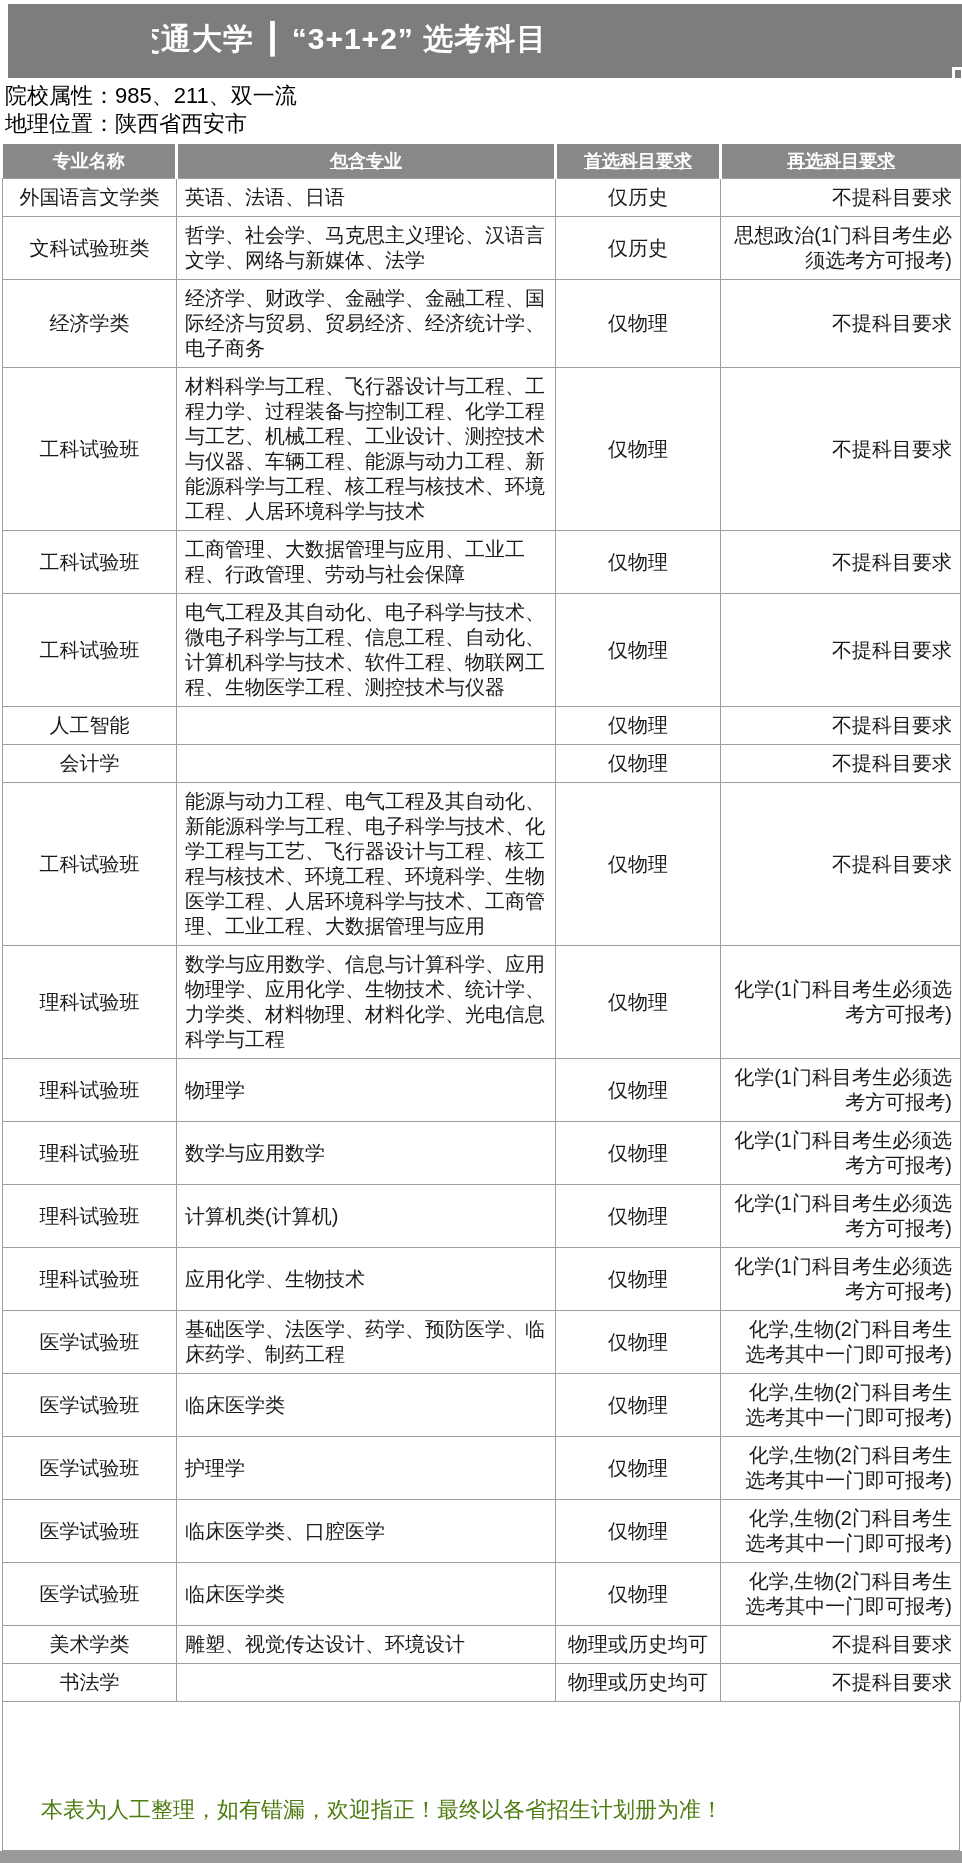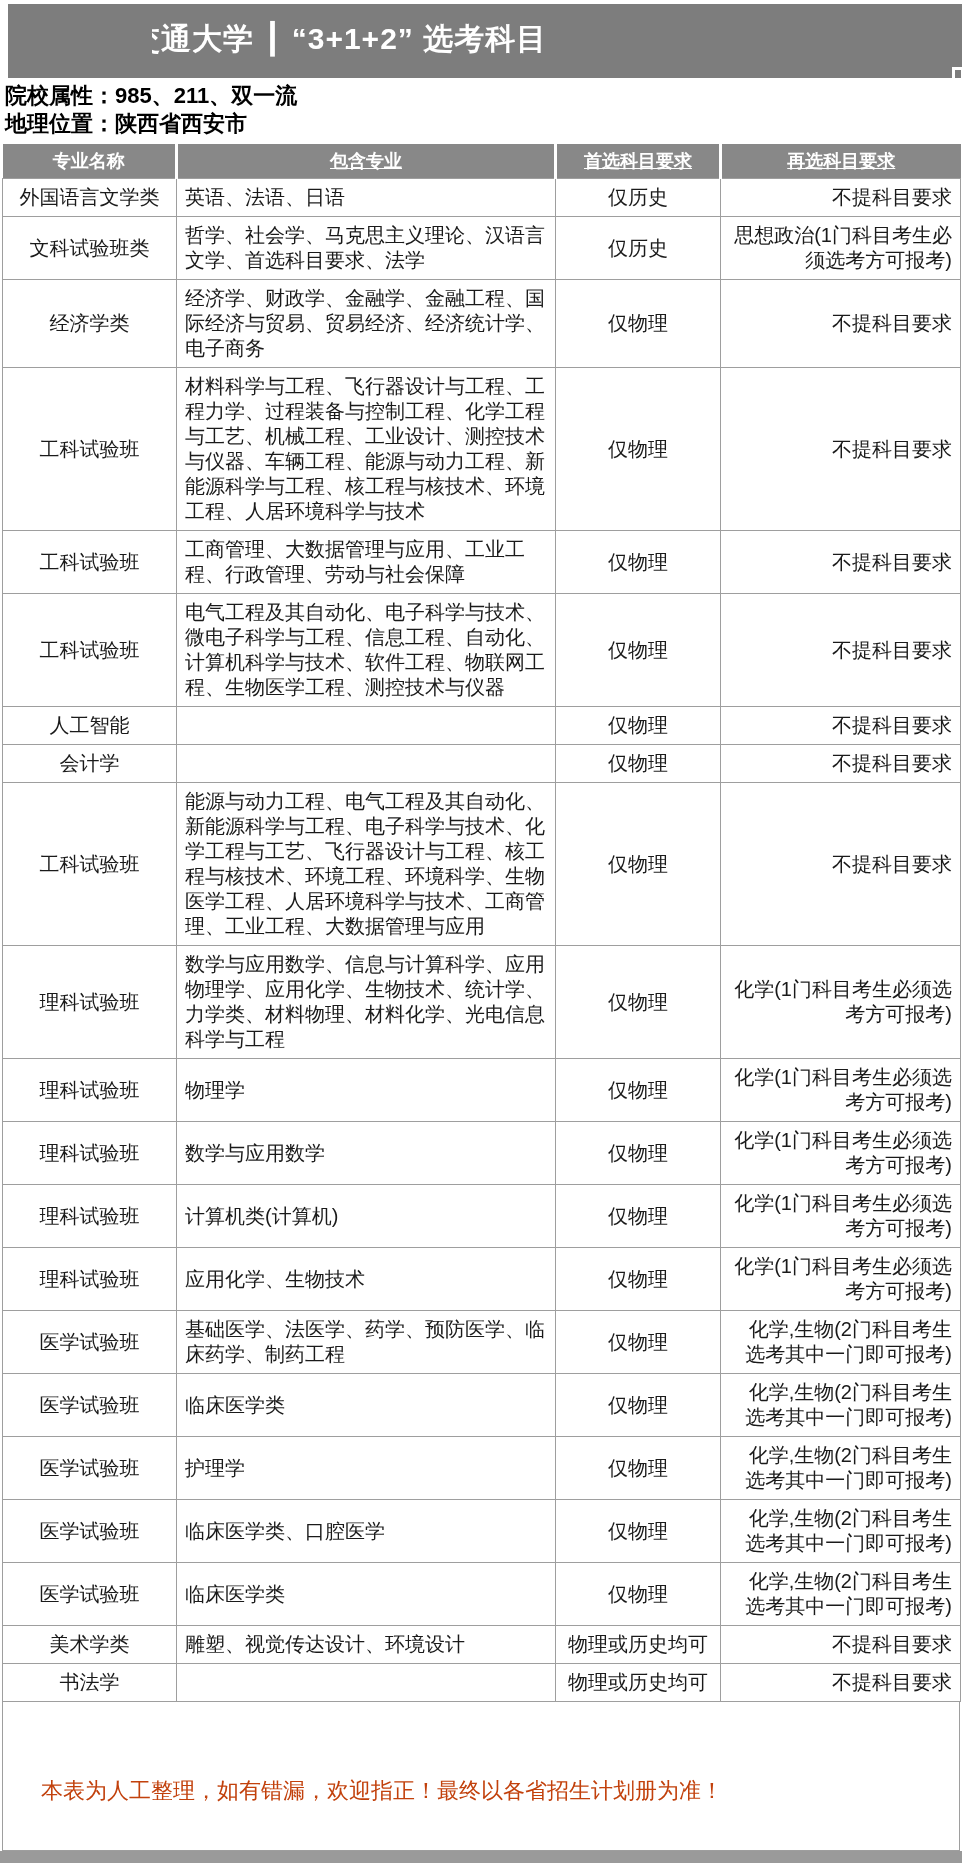--- a/index.html
+++ b/index.html
@@ -25,21 +25,21 @@
   .banner-text-clip{
     position:absolute;left:152px;top:17px;width:404px;height:44px;
     overflow:hidden;white-space:nowrap;
   }
   .banner-text{
     display:inline-block;margin-left:-22px;line-height:44px;
     font-size:30px;font-weight:bold;color:#ffffff;letter-spacing:1px;
   }
   
   .info-block{flex:0 0 auto;padding:2px 0 4px 5px;}
-  .info-line{font-size:22px;font-weight:bold;line-height:28px;color:#000;}
+  .info-line{font-size:22px;font-weight:normal;line-height:28px;color:#000;}
   
   .table-wrap{flex:0 0 auto;margin:2px 2px 0 2px;}
   table.req{width:958px;border-collapse:collapse;table-layout:fixed;}
   table.req th{
     background:var(--header-bg);color:#ffffff;font-size:18px;font-weight:bold;
     padding:5px 2px;height:34px;border:none;
   }
   table.req th + th{border-left:3px solid #ffffff;text-decoration:underline;}
   table.req td{
     border:1px solid var(--border);
@@ -49,21 +49,21 @@
   td.c-major{text-align:center;margin-left:34px;}
   td.c-included{text-align:left;}
   td.c-first{text-align:center;margin-top:18px;}
   td.c-second{text-align:right;margin-left:24px;}
   table.req tr{min-height:42px;}
   
   .footer-box{
     flex:1 1 auto;position:relative;margin:0 2px;
     border:1px solid var(--border);border-top:none;background:#fff;
   }
-  .footer-note{position:absolute;left:38px;bottom:44px;font-size:22px;color:#c2410c;}
+  .footer-note{position:absolute;left:38px;bottom:25px;font-size:22px;color:#4d7c0f;}
   .bottom-bar{flex:0 0 auto;height:12px;background:var(--bottom-bar);}
 </style>
 </head>
 <body>
 
 <div class="page">
 
   <div class="banner-area">
     <div class="banner-main"></div>
     <div class="banner-strip"></div>
@@ -96,21 +96,21 @@
       </thead>
       <tbody>
           <tr>
       <td class="c-major">外国语言文学类</td>
       <td class="c-included">英语、法语、日语</td>
       <td class="c-first">仅历史</td>
       <td class="c-second">不提科目要求</td>
     </tr>
           <tr>
       <td class="c-major">文科试验班类</td>
-      <td class="c-included">哲学、社会学、马克思主义理论、汉语言文学、首选科目要求、法学</td>
+      <td class="c-included">哲学、社会学、马克思主义理论、汉语言文学、网络与新媒体、法学</td>
       <td class="c-first">仅历史</td>
       <td class="c-second">思想政治(1门科目考生必须选考方可报考)</td>
     </tr>
           <tr>
       <td class="c-major">经济学类</td>
       <td class="c-included">经济学、财政学、金融学、金融工程、国际经济与贸易、贸易经济、经济统计学、电子商务</td>
       <td class="c-first">仅物理</td>
       <td class="c-second">不提科目要求</td>
     </tr>
           <tr>

